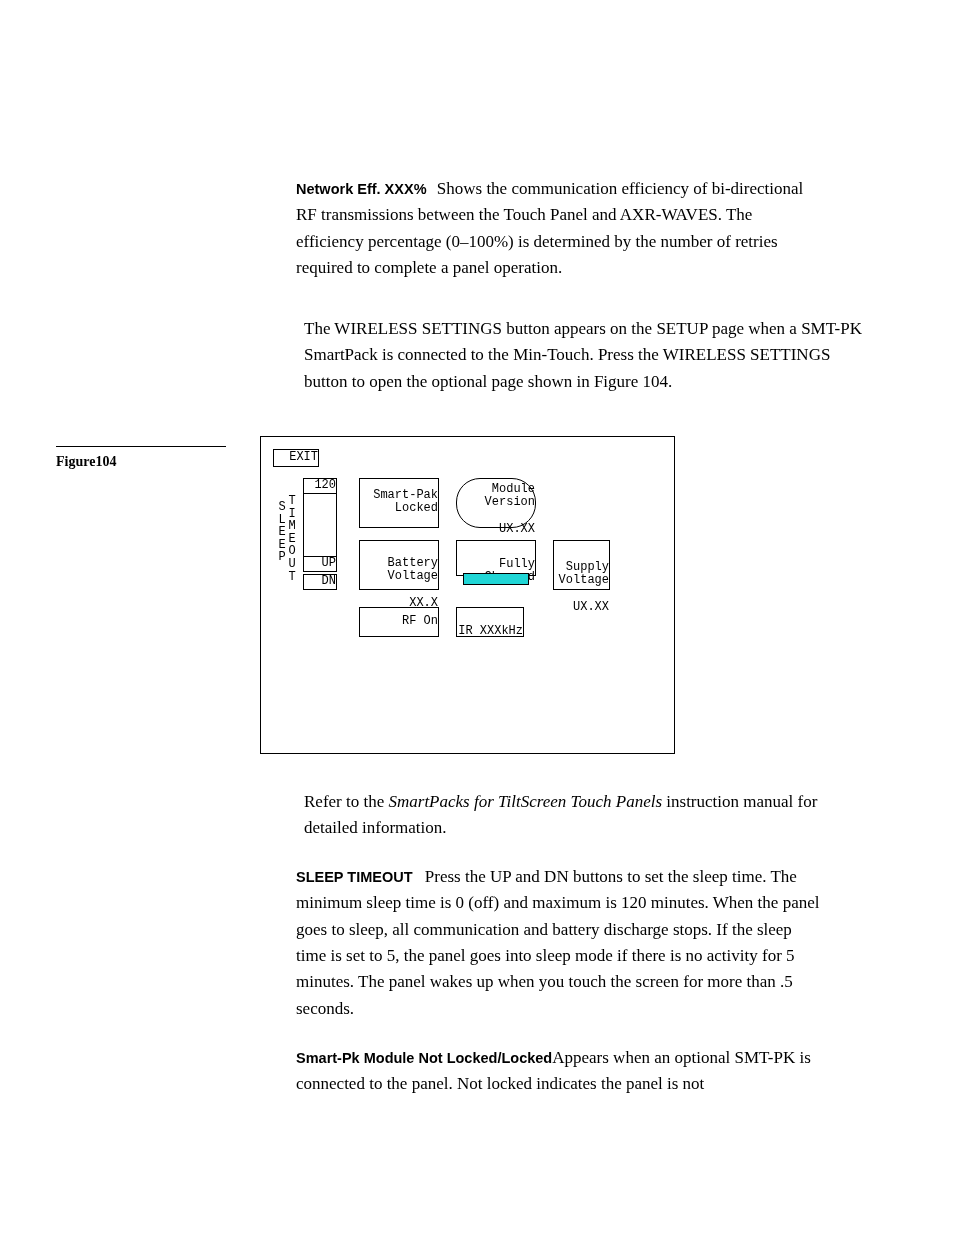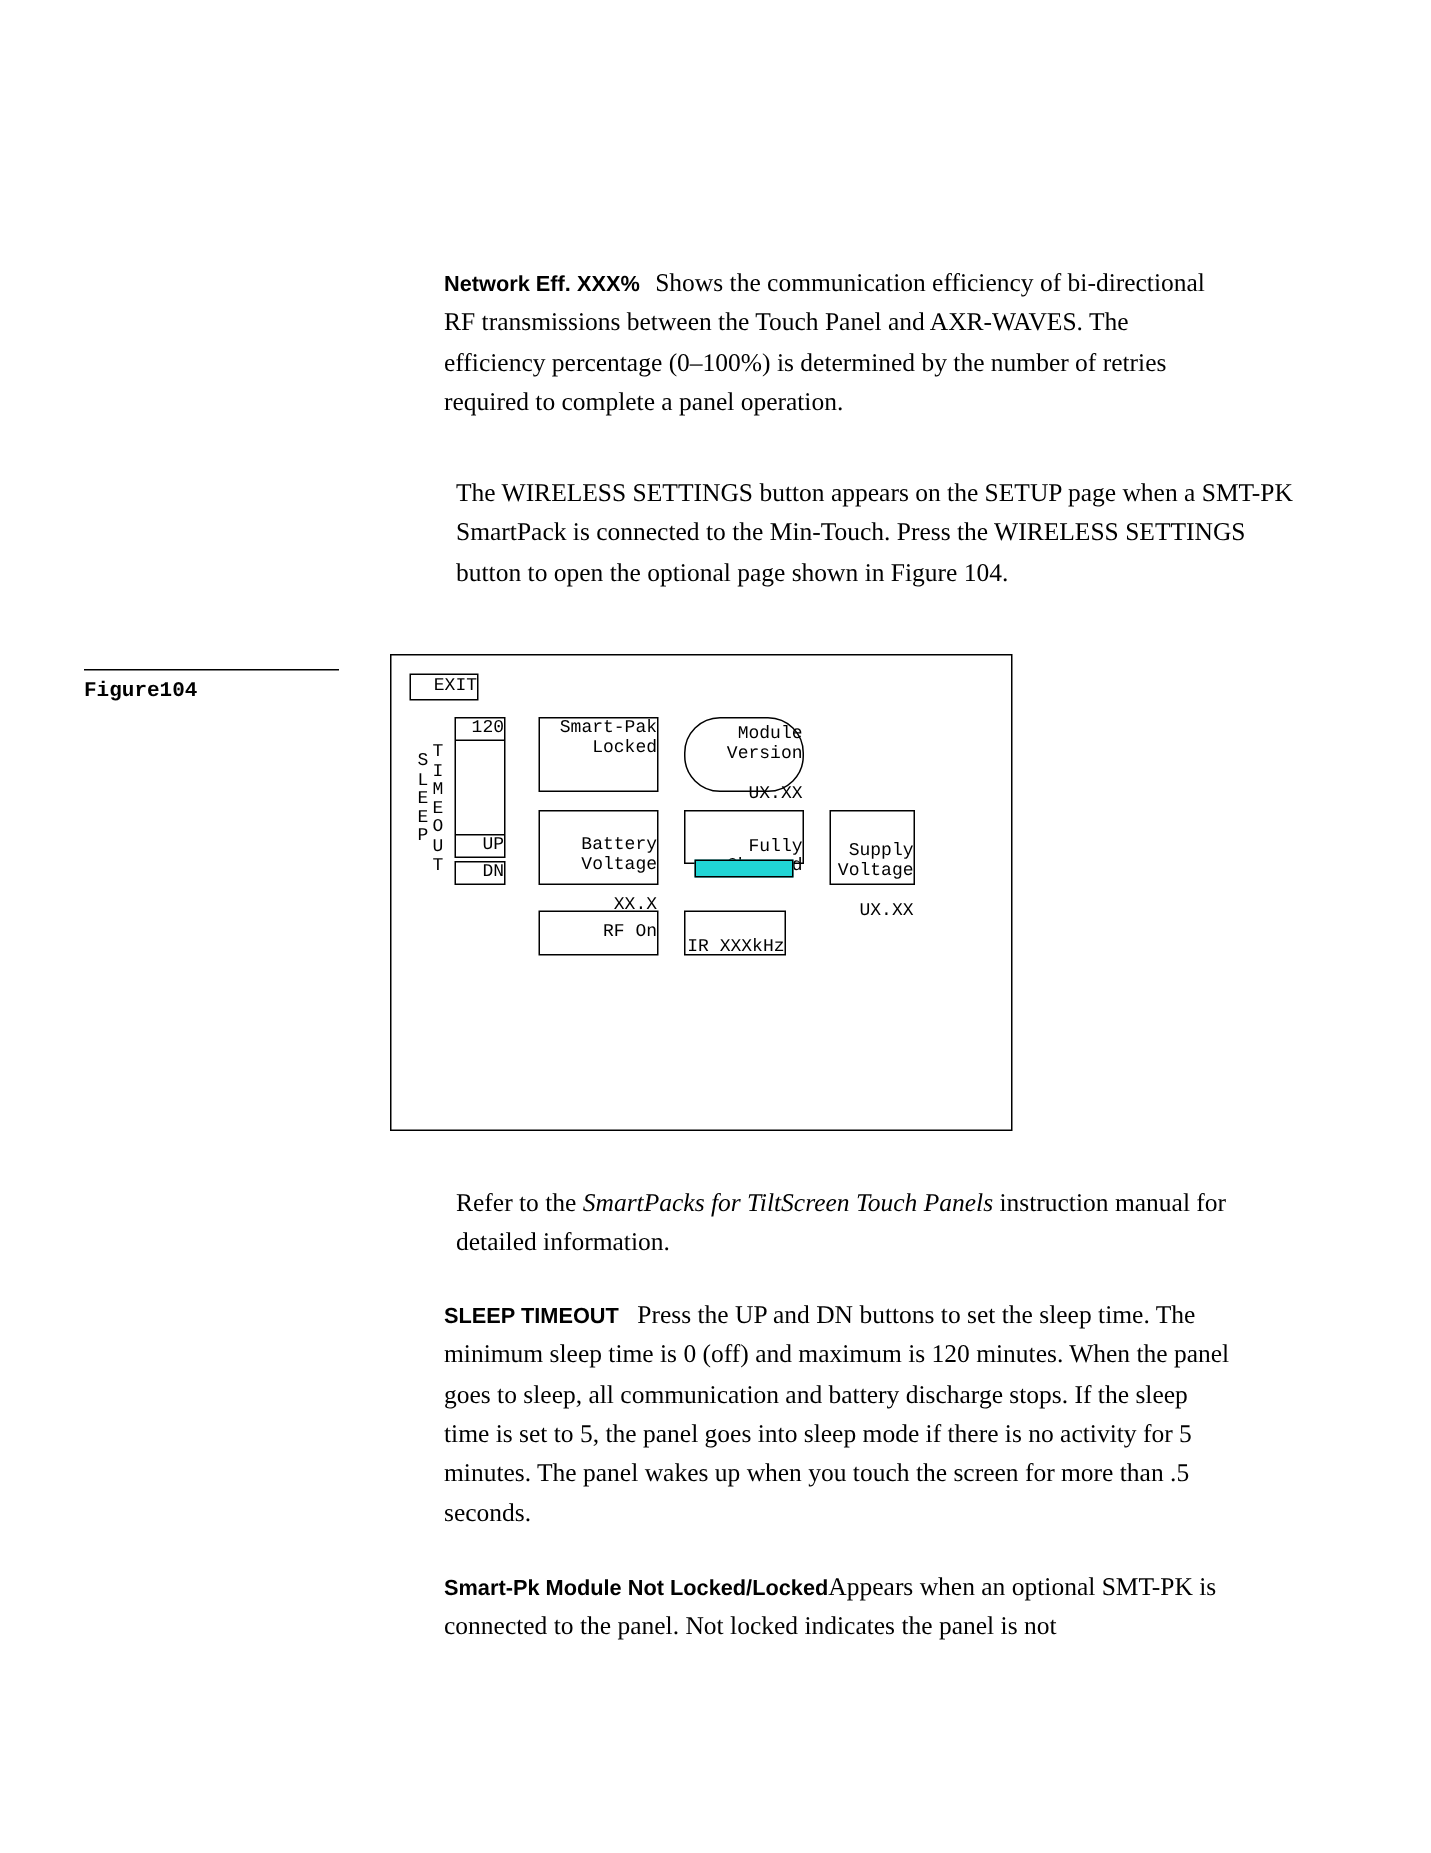--- a/index.html
+++ b/index.html
@@ -30,21 +30,21 @@
     left: 296px;
     width: 524px;
   }
   .figure-label {
     position: absolute;
     left: 56px;
     top: 446px;
     width: 170px;
     border-top: 1px solid #000;
     padding-top: 4px;
-    font-family: Liberation Mono, monospace;
+    font-family: Liberation Serif, serif;
     font-weight: bold;
     font-size: 14px;
   }
   
   .figure {
     position: absolute;
     left: 260px;
     top: 436px;
     width: 415px;
     height: 318px;
@@ -117,21 +117,21 @@
 
   <div style="position:absolute; left:42px; top:57px; width:34px; height:62px; border-left:1px solid #000; border-right:1px solid #000; box-sizing:border-box;"></div>
 
   <div class="fbox" style="left:42px; top:119px; width:34px; height:16px;">
     <span>UP</span>
   </div>
   <div class="fbox" style="left:42px; top:137px; width:34px; height:16px;">
     <span>DN</span>
   </div>
 
-  <div class="fbox" style="left:98px; top:41px; width:80px; height:50px; white-space:pre;">Smart-Pak
+  <div class="fbox" style="left:98px; top:41px; width:80px; height:50px; padding-top:10px; white-space:pre;">Smart-Pak
 Locked</div>
 
   <div class="fbox" style="left:98px; top:103px; width:80px; height:50px; padding-top:16px; white-space:pre;">Battery
 Voltage
 
 XX.X</div>
 
   <div class="fbox" style="left:98px; top:170px; width:80px; height:30px; padding-top:7px;">RF On</div>
 
   <div class="fbox" style="left:195px; top:41px; width:80px; height:50px; padding-top:4px; white-space:pre;border-radius:24px;">Module

